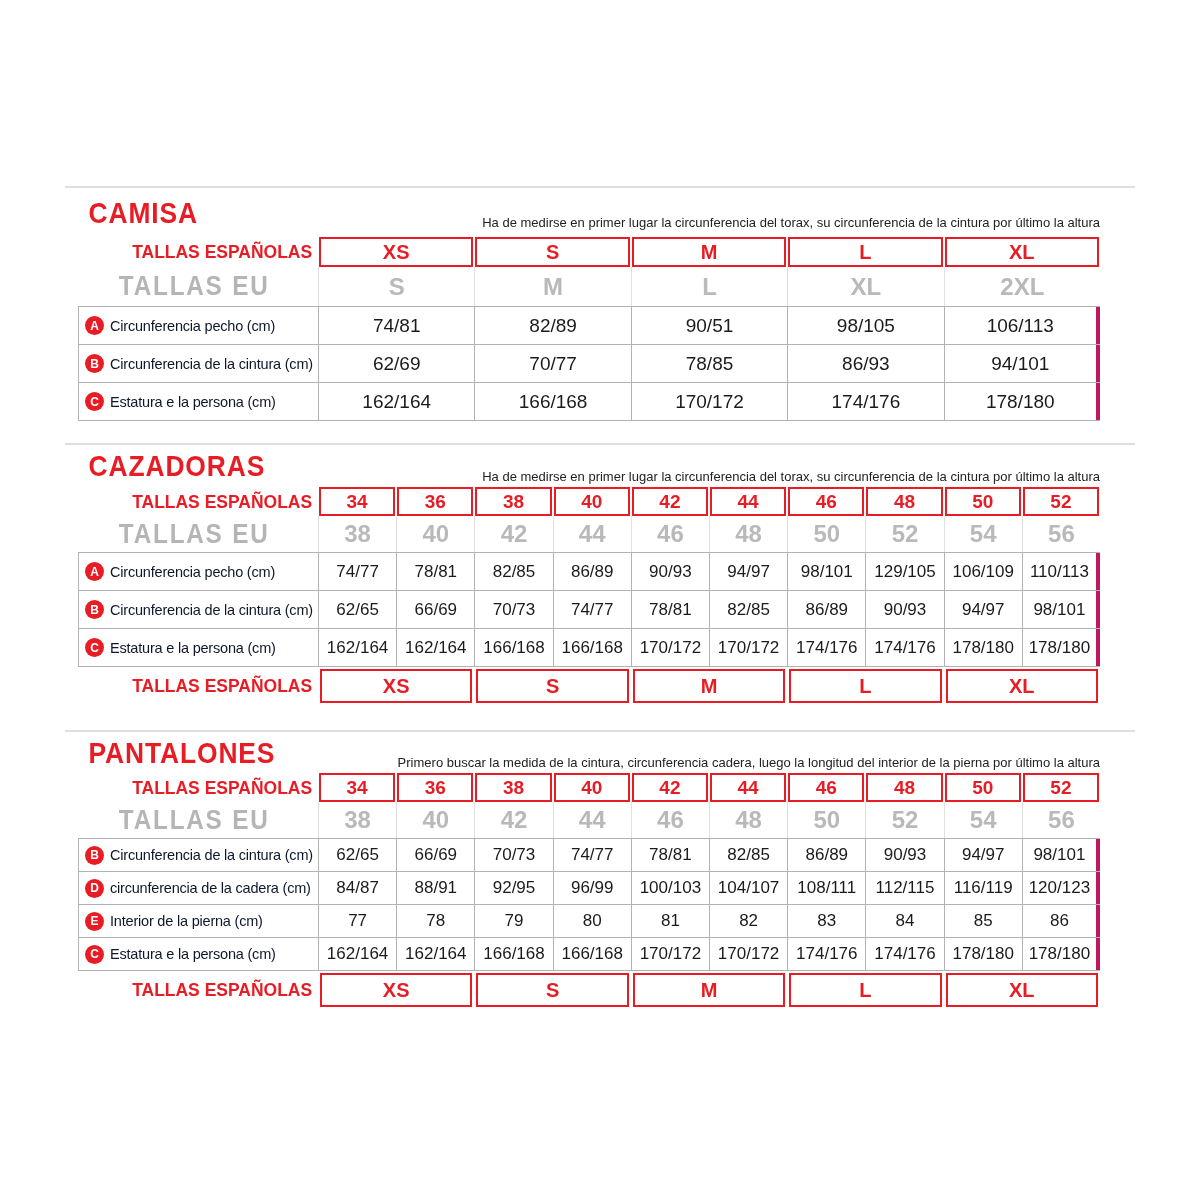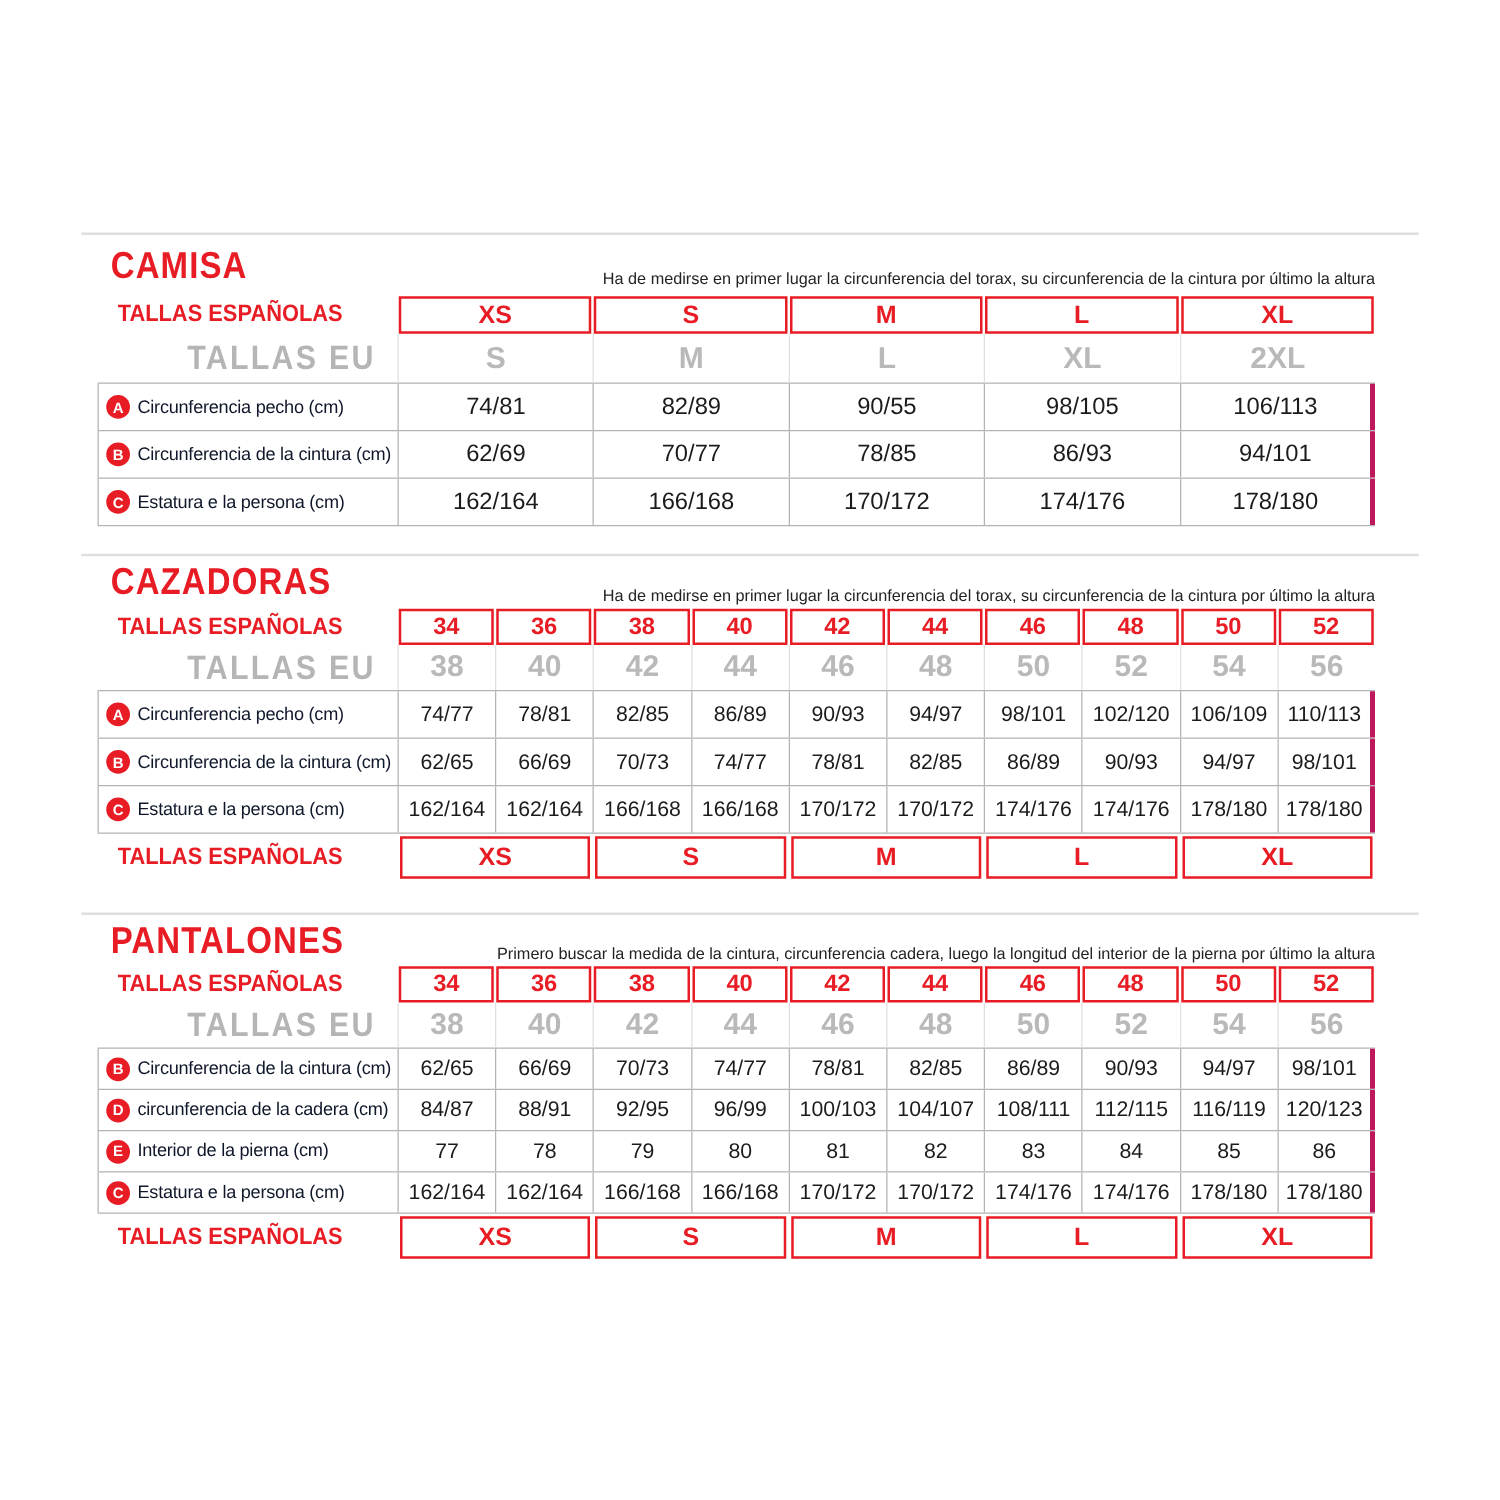--- a/index.html
+++ b/index.html
@@ -8,35 +8,35 @@
   .spacer-top{height:186px;}
   .divider{border:none;border-top:2px solid #dedede;margin:0 65px;}
   .section{padding:0 100px 0 78px;border-radius:27px;}
 
   .sec-head{display:flex;align-items:center;justify-content:space-between;height:var(--headh);}
   .sec-title{display:inline-block;color:var(--red);font-weight:bold;font-size:30px;
              letter-spacing:1px;transform:scaleX(.88);transform-origin:left center;padding-left:12px;white-space:nowrap;}
   .sec-note{font-size:13px;color:#222;white-space:nowrap;margin-top:20px;}
 
   .grid-row{display:grid;align-items:center;}
-  .lab-cell{display:flex;align-items:center;justify-content:flex-start;height:100%;}
+  .lab-cell{display:flex;align-items:center;justify-content:flex-end;height:100%;}
 
   .es-label{display:inline-block;color:var(--red);font-weight:bold;font-size:19px;
             transform:scaleX(.92);transform-origin:right center;padding-right:6px;white-space:nowrap;}
   .red-row{height:var(--redh);}
   .size-box{border:2px solid var(--red);margin:0 1px;height:calc(var(--redh) - 4px);
             display:flex;align-items:center;justify-content:center;background:#fff;}
   .size-box span{color:var(--red);font-weight:bold;font-size:20px;}
 
   .eu-row{height:var(--euh);}
   .eu-label{display:inline-block;color:#b5b5b5;font-weight:bold;font-size:27px;letter-spacing:2px;
             transform:scaleX(.9);transform-origin:left center;padding-left:12px;white-space:nowrap;}
   .eu-cell{display:flex;align-items:center;justify-content:center;height:100%;
            color:#b9b9b9;font-weight:bold;font-size:24px;border-left:1px solid #e0e0e0;}
-  .eu-lab-wrap{justify-content:flex-end;}
+  .eu-lab-wrap{justify-content:center;}
 
   .data-tbl{border-top:1px solid #b3b3b3;}
   .data-row{border-bottom:1px solid #b3b3b3;height:var(--rowh);}
   .data-row>div{height:100%;display:flex;align-items:center;border-left:1px solid #b3b3b3;}
   .data-row>div:last-child{border-right:4px solid #be185d;}
   .row-lab{padding-left:6px;gap:6px;overflow:hidden;}
   .badge{flex:0 0 auto;width:19px;height:19px;border-radius:50%;background:var(--red);
          color:#fff;font-weight:bold;font-size:12px;display:flex;align-items:center;justify-content:center;}
   .row-lab-text{font-size:14.5px;color:#0f172a;white-space:nowrap;letter-spacing:-0.2px;}
   .val-cell{justify-content:center;font-size:var(--valfs);color:#1b1b1b;}
@@ -97,21 +97,21 @@
           <div class="eu-cell">2XL</div>
         </div>
         <div class="data-tbl">
           <div class="grid-row data-row" style="grid-template-columns: 240px repeat(5, 1fr);">
             <div class="row-lab">
               <span class="badge">A</span>
               <span class="row-lab-text">Circunferencia pecho (cm)</span>
             </div>
             <div class="val-cell">74/81</div>
             <div class="val-cell">82/89</div>
-            <div class="val-cell">90/55</div>
+            <div class="val-cell">90/51</div>
             <div class="val-cell">98/105</div>
             <div class="val-cell">106/113</div>
           </div>
           <div class="grid-row data-row" style="grid-template-columns: 240px repeat(5, 1fr);">
             <div class="row-lab">
               <span class="badge">B</span>
               <span class="row-lab-text">Circunferencia de la cintura (cm)</span>
             </div>
             <div class="val-cell">62/69</div>
             <div class="val-cell">70/77</div>
@@ -198,21 +198,21 @@
               <span class="badge">A</span>
               <span class="row-lab-text">Circunferencia pecho (cm)</span>
             </div>
             <div class="val-cell">74/77</div>
             <div class="val-cell">78/81</div>
             <div class="val-cell">82/85</div>
             <div class="val-cell">86/89</div>
             <div class="val-cell">90/93</div>
             <div class="val-cell">94/97</div>
             <div class="val-cell">98/101</div>
-            <div class="val-cell">102/120</div>
+            <div class="val-cell">129/105</div>
             <div class="val-cell">106/109</div>
             <div class="val-cell">110/113</div>
           </div>
           <div class="grid-row data-row" style="grid-template-columns: 240px repeat(10, 1fr);">
             <div class="row-lab">
               <span class="badge">B</span>
               <span class="row-lab-text">Circunferencia de la cintura (cm)</span>
             </div>
             <div class="val-cell">62/65</div>
             <div class="val-cell">66/69</div>

